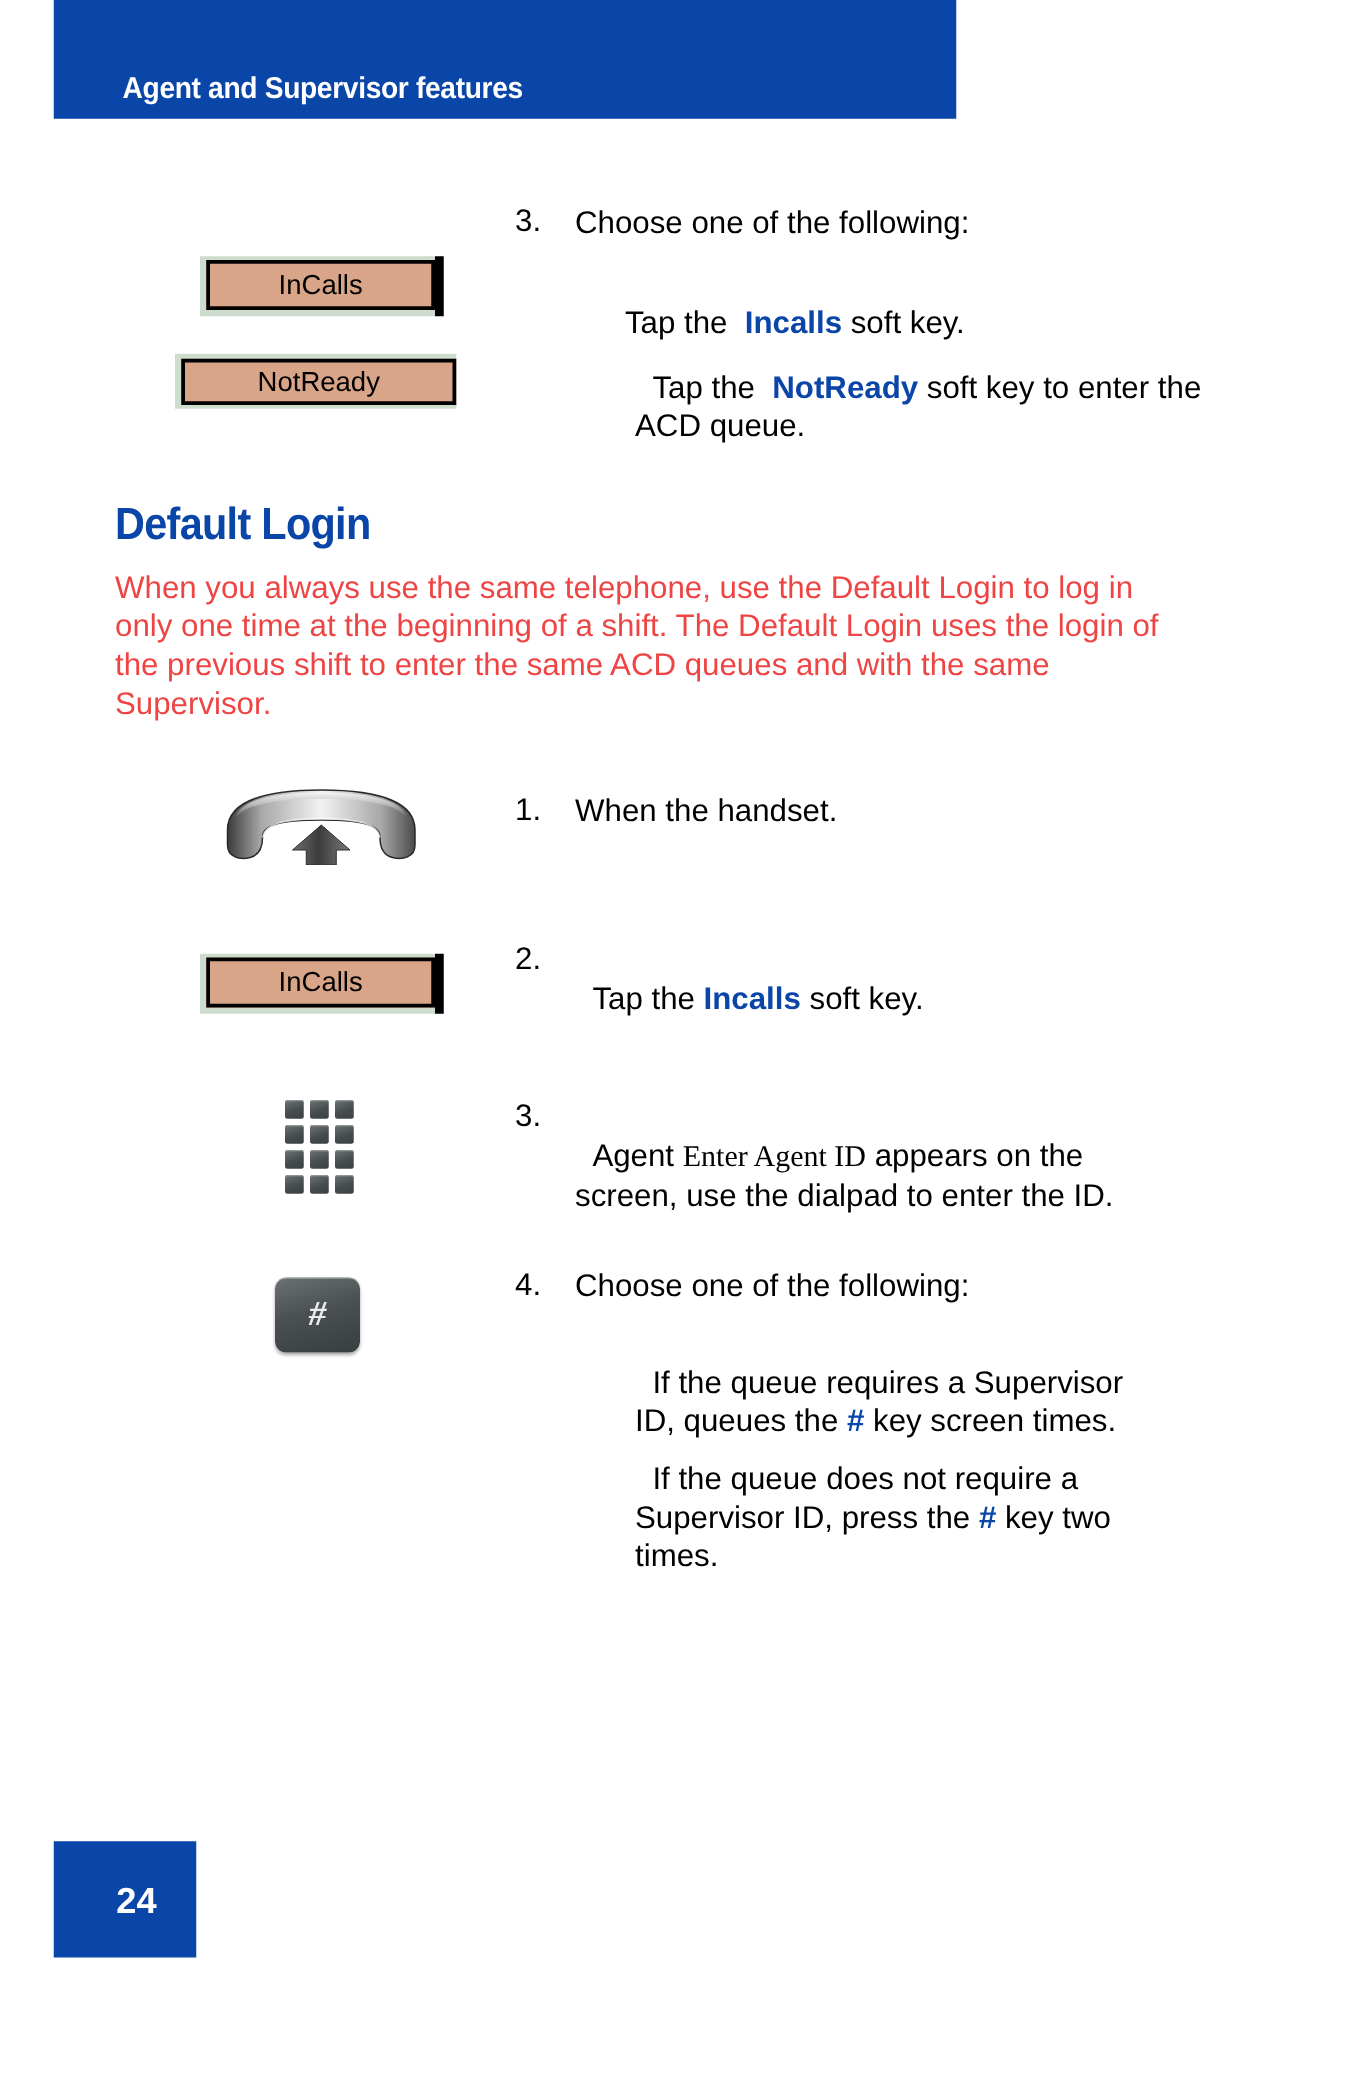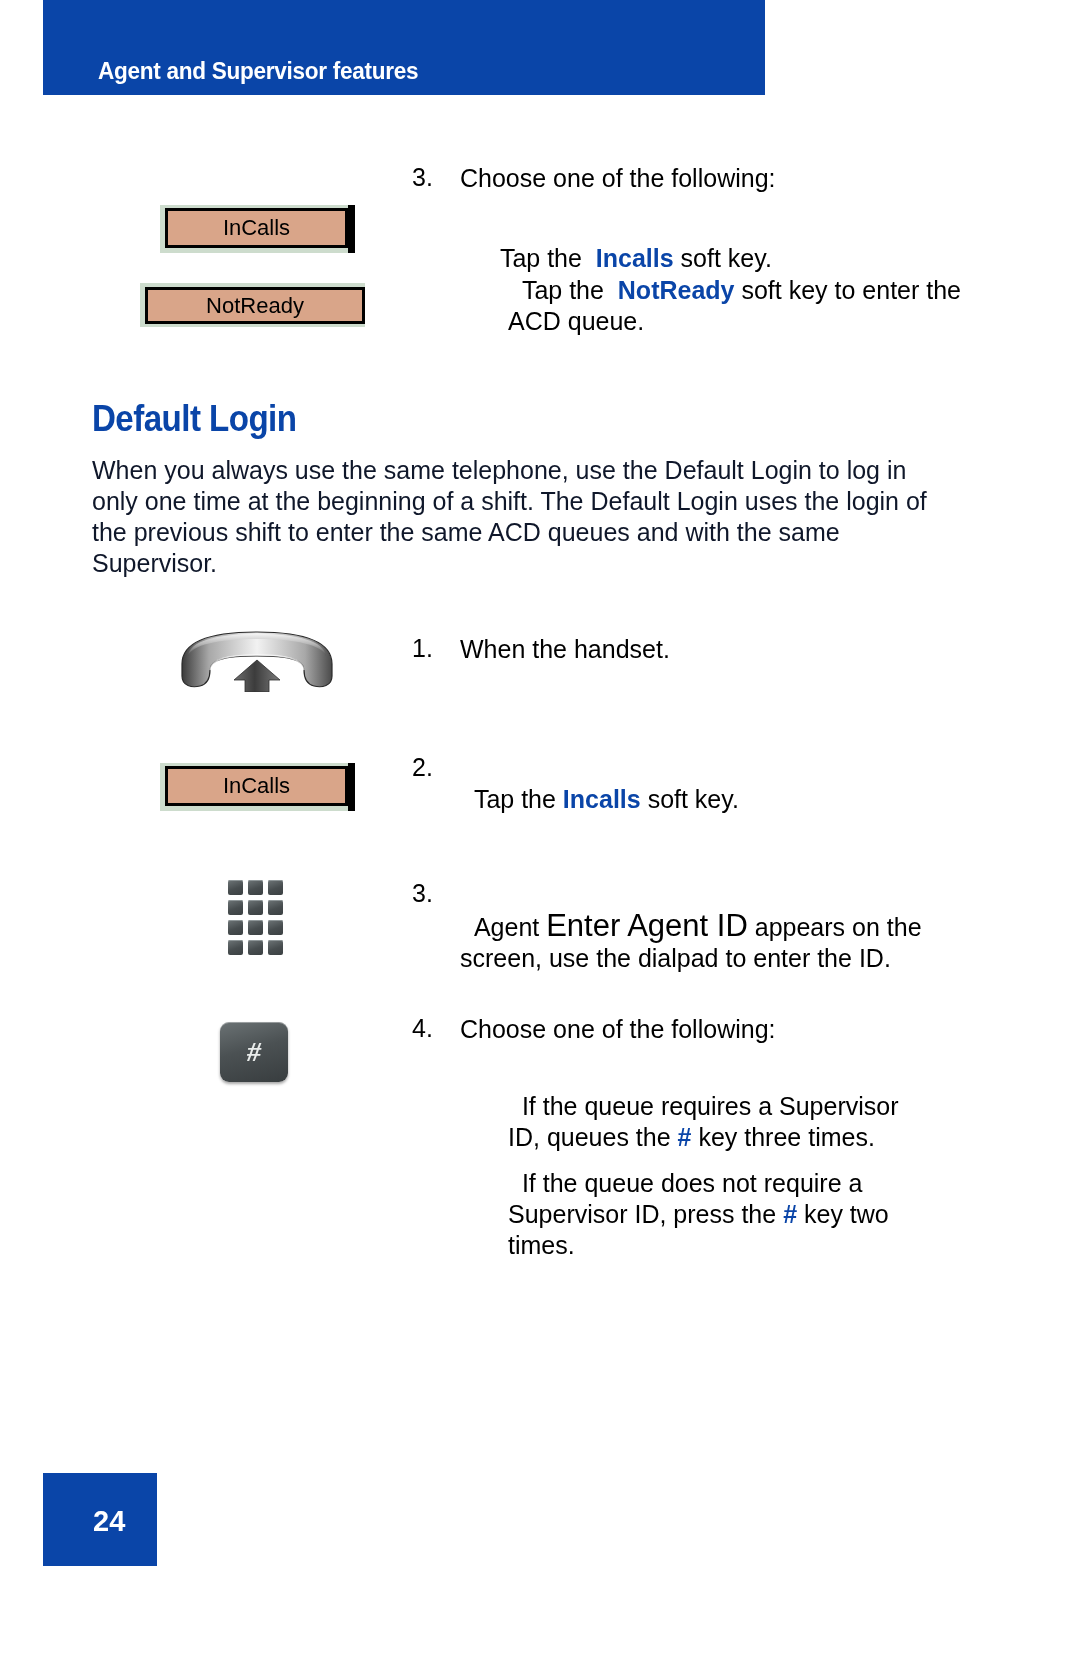--- a/index.html
+++ b/index.html
@@ -71,22 +71,22 @@
     position: absolute;
     font-size: 25px;
     color: #000000;
     font-family: "Liberation Sans", sans-serif;
   }
   b.blue {
     color: #0A45A8;
     font-weight: bold;
   }
   .mono {
-    font-family: Liberation Sans, sans-serif;
-    font-size: 31px;
+    font-family: Liberation Serif, serif;
+    font-size: 24px;
   }
 
   
   .section-heading {
     position: absolute;
     left: 92px;
     top: 398px;
     font-size: 36px;
     font-weight: bold;
     color: #0A45A8;
@@ -97,21 +97,21 @@
   }
 
   
   .body-para {
     position: absolute;
     left: 92px;
     top: 455px;
     width: 840px;
     font-size: 25px;
     line-height: 31px;
-    color: #0f172a;
+    color: #ef4444;
     font-family: "Liberation Sans", sans-serif;
   }
 
   
   .handset-icon {
     position: absolute;
     left: 172px;
     top: 630px;
     width: 170px;
     height: 62px;
@@ -196,21 +196,21 @@
   </div>
 </div>
 
 <div class="step-num" style="left:412px; top:163px;">3.</div>
 <div class="txt" style="left:460px; top:163px; width:500px;">Choose one of the following:</div>
 
 <div class="txt" style="left:486px; top:212px; width:470px;">
   <span>Tap the  </span><b class="blue">Incalls</b><span> soft key.</span>
 </div>
 
-<div class="txt" style="left:486px; top:244px; width:460px; text-indent:0; padding-left:22px; text-indent:-22px;">
+<div class="txt" style="left:486px; top:264px; width:460px; text-indent:0; padding-left:22px; text-indent:-22px;">
   <span>Tap the  </span><b class="blue">NotReady</b><span> soft key to enter the ACD queue.</span>
 </div>
 
 <div class="section-heading">Default Login</div>
 <div class="body-para">When you always use the same telephone, use the Default Login to log in only one time at the beginning of a shift. The Default Login uses the login of the previous shift to enter the same ACD queues and with the same Supervisor.</div>
 
 <div class="handset-icon">
   <svg viewBox="0 0 170 62" width="170" height="62" xmlns="http://www.w3.org/2000/svg">
     <defs>
       <linearGradient id="hsTop" x1="0" y1="0" x2="0" y2="1">
@@ -275,21 +275,21 @@
   <span>Agent </span><span class="mono">Enter Agent ID</span><span> appears on the screen, use the dialpad to enter the ID.</span>
 </div>
 
 <div class="hashkey-icon">
   <span class="glyph">#</span>
 </div>
 <div class="step-num" style="left:412px; top:1014px;">4.</div>
 <div class="txt" style="left:460px; top:1014px; width:470px;">Choose one of the following:</div>
 
 <div class="txt" style="left:486px; top:1060px; width:410px; padding-left:22px; text-indent:-22px;">
-  <span>If the queue requires a Supervisor ID, queues the </span><b class="blue">#</b><span> key three times.</span>
+  <span>If the queue requires a Supervisor ID, queues the </span><b class="blue">#</b><span> key screen times.</span>
 </div>
 
 <div class="txt" style="left:486px; top:1137px; width:420px; padding-left:22px; text-indent:-22px;">
   <span>If the queue does not require a Supervisor ID, press the </span><b class="blue">#</b><span> key two times.</span>
 </div>
 
 <div class="footer-box"></div>
 <div class="footer-page">24</div>
 
 </body></html>

